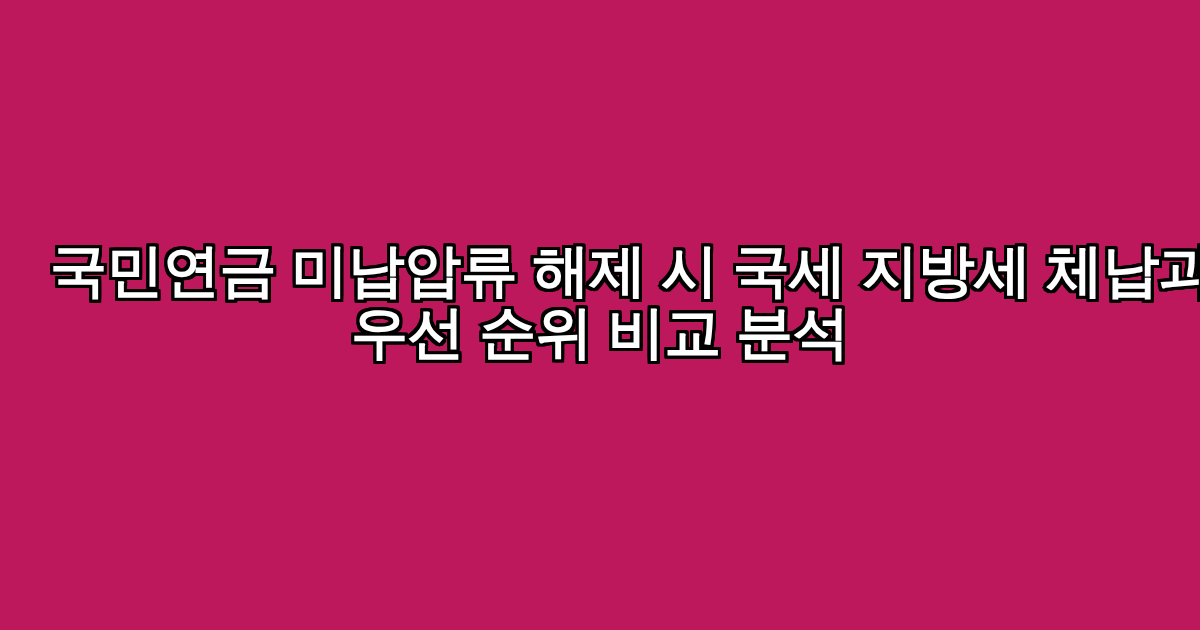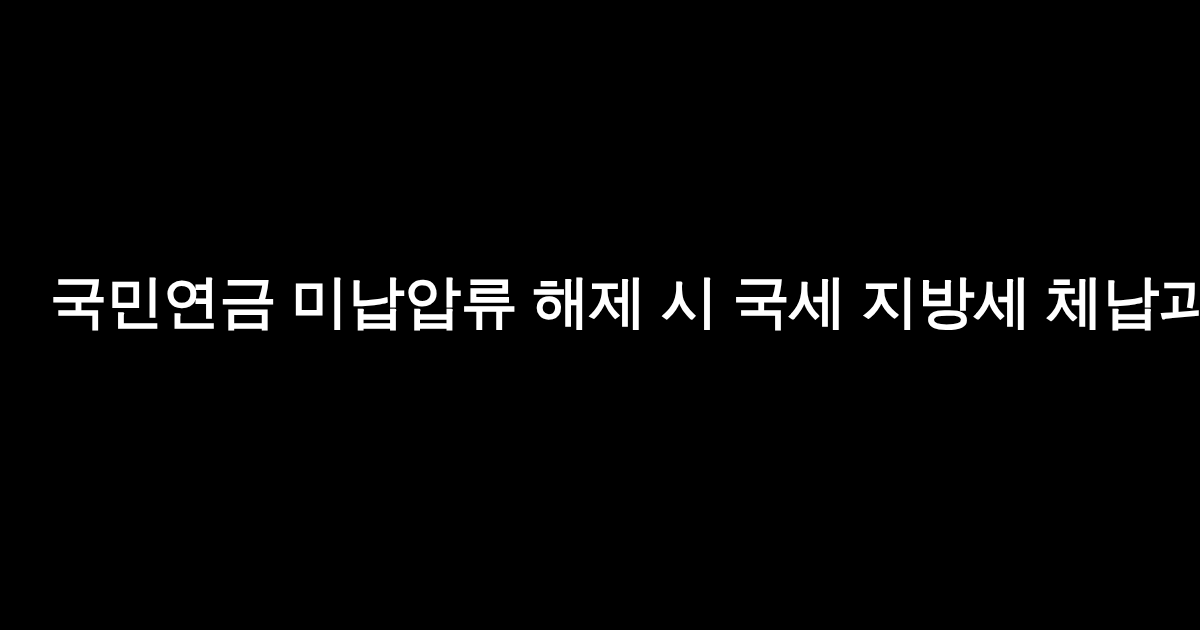--- a/index.html
+++ b/index.html
@@ -63,22 +63,23 @@
   }
 
   .title-line {
     display: block;
     white-space: nowrap;
   }
 </style>
 </head>
 <body>
 
-<div class="thumbnail-card" style="background-color: #000000;">
+<div class="thumbnail-card" style="background-color: #be185d;">
 
   <div class="title-block">
 
     <h1 class="title-text" style="color: rgb(255, 255, 255); -webkit-text-stroke-color: rgb(0, 0, 0);">
       <span class="title-line">국민연금 미납압류 해제 시 국세 지방세 체납과</span>
+      <span class="title-line">우선 순위 비교 분석</span>
     </h1>
 
   </div>
 </div>
 
 </body></html>

